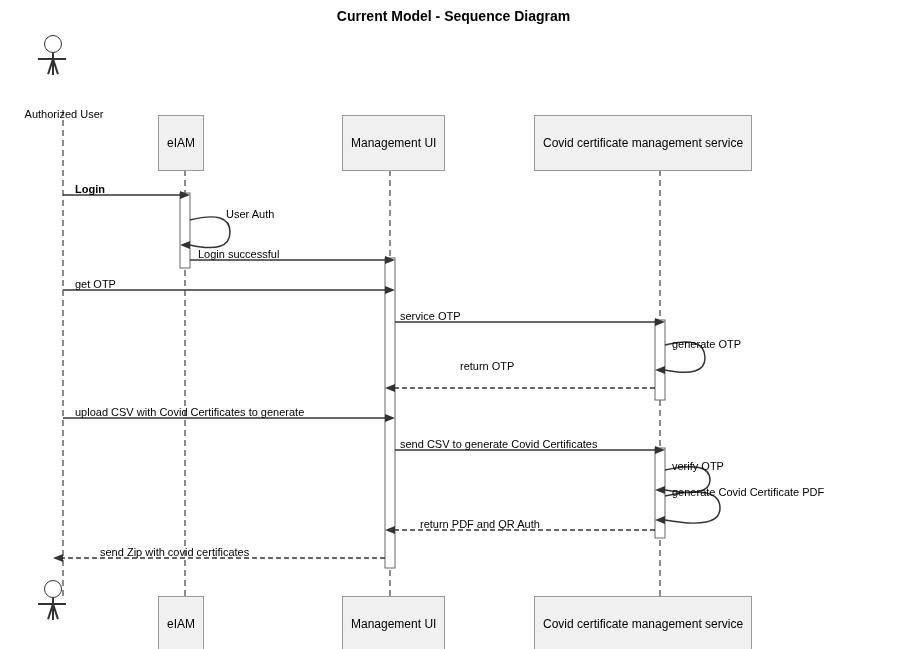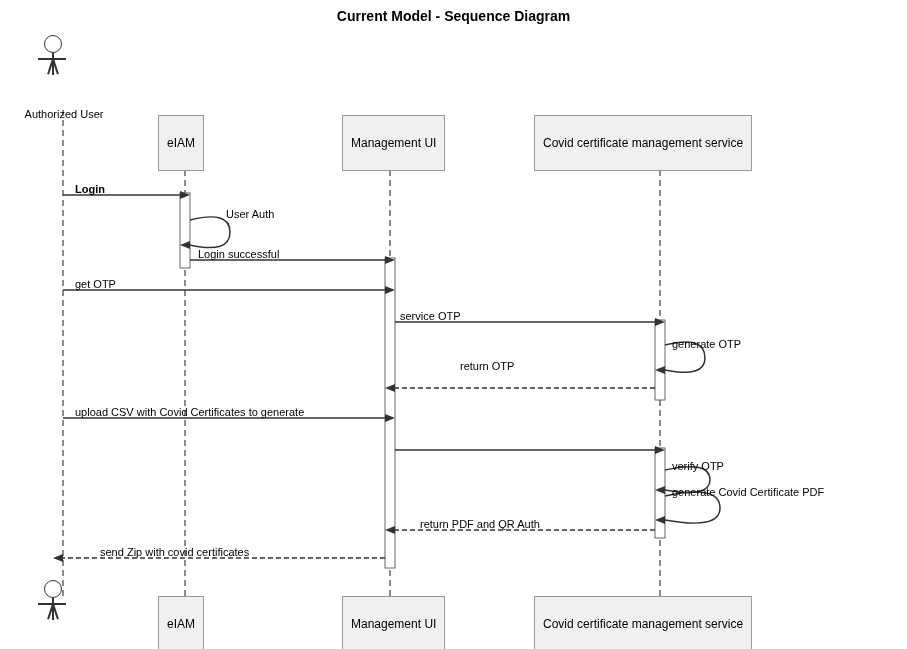--- a/index.html
+++ b/index.html
@@ -174,20 +174,21 @@
   </div>
 
   <div class="msg-label" style="left:75px; top:183px;font-weight:bold;">Login</div>
   <div class="msg-label" style="left:198px; top:208px;margin-left:28px;">User Auth</div>
   <div class="msg-label" style="left:198px; top:248px;">Login successful</div>
   <div class="msg-label" style="left:75px; top:278px;">get OTP</div>
   <div class="msg-label" style="left:400px; top:310px;">service OTP</div>
   <div class="msg-label" style="left:672px; top:338px;">generate OTP</div>
   <div class="msg-label" style="left:440px; top:360px;margin-left:20px;">return OTP</div>
   <div class="msg-label" style="left:75px; top:406px;">upload CSV with Covid Certificates to generate</div>
+  <div class="msg-label" style="left:400px; top:438px;">send CSV to generate Covid Certificates</div>
   <div class="msg-label" style="left:672px; top:460px;">verify OTP</div>
   <div class="msg-label" style="left:672px; top:486px;">generate Covid Certificate PDF</div>
   <div class="msg-label" style="left:420px; top:518px;">return PDF and QR Auth</div>
   <div class="msg-label" style="left:100px; top:546px;">send Zip with covid certificates</div>
 
   <div class="actor-figure" style="position:absolute; left:44px; top:580px;">
     <div class="head"></div>
     <div class="body" style="position:relative;">
       <div class="arms"></div>
       <div style="position:absolute; bottom:0; left:0; width:1.5px; height:16px; background:#333; transform-origin:top; transform:rotate(18deg);"></div>

